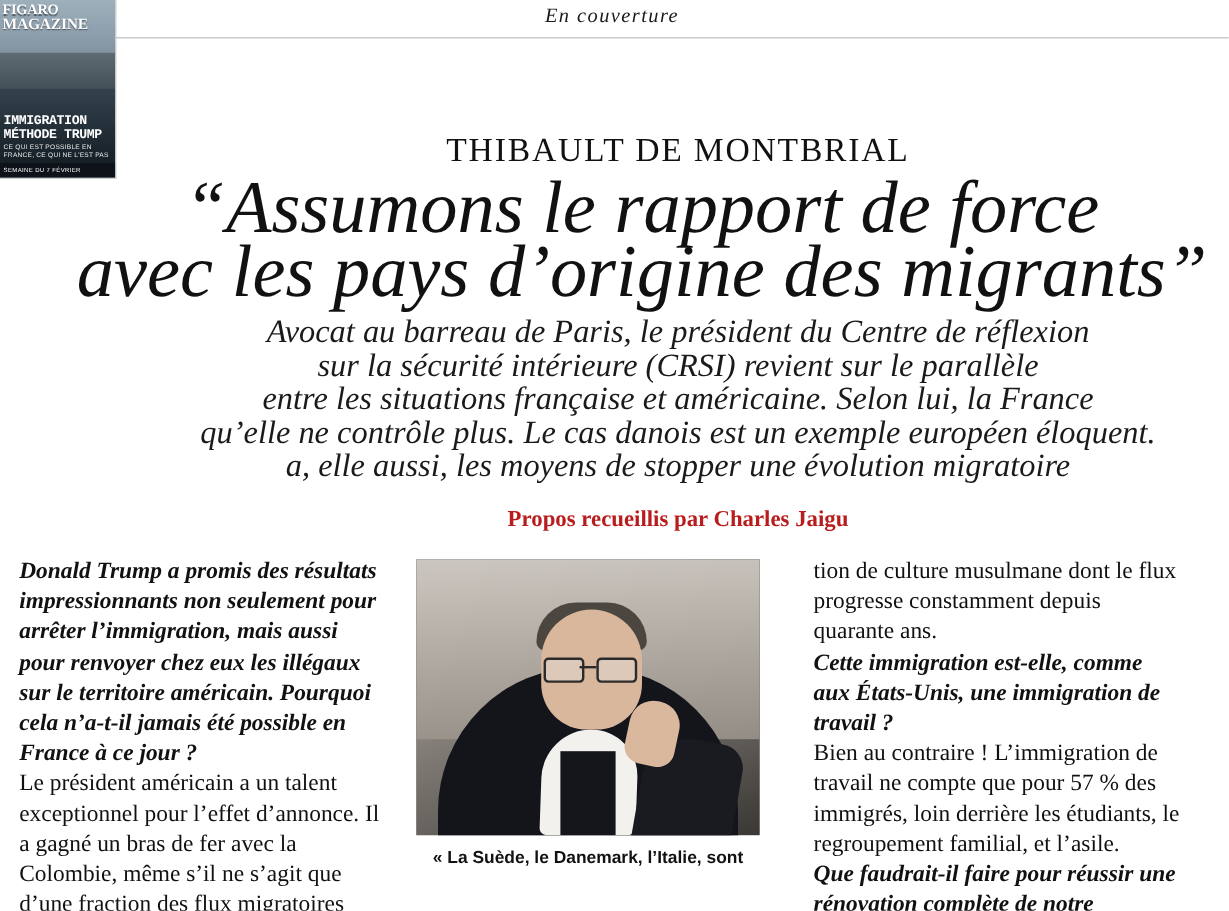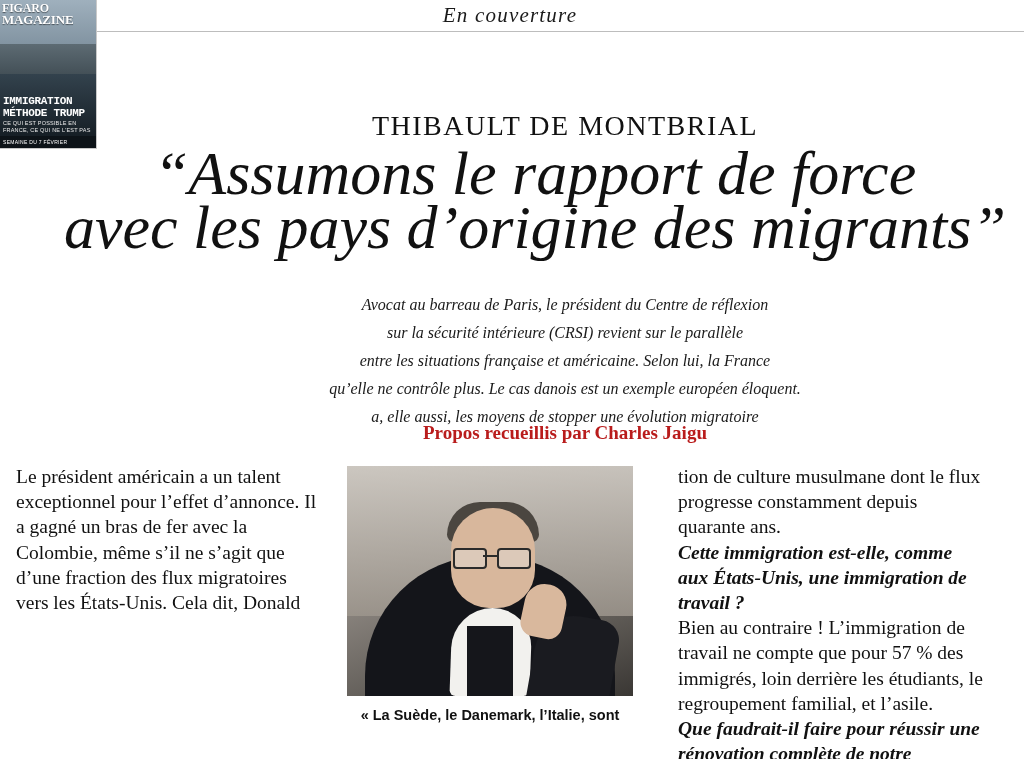--- a/index.html
+++ b/index.html
@@ -27,21 +27,21 @@
     box-sizing: border-box;
   }
   .header-rubric {
     position: absolute;
     top: 3px;
     left: 0;
     width: 1020px;
     text-align: center;
     font-family: "Liberation Serif", serif;
     font-style: italic;
-    font-size: 21px;
+    font-size: 17px;
     letter-spacing: 1.2px;
     color: #1a1a1a;
   }
 
   
   .cover-thumb {
     position: absolute;
     top: 0;
     left: 0;
     width: 96px;
@@ -146,24 +146,23 @@
     color: #111;
   }
   .standfirst {
     position: absolute;
     top: 262px;
     left: 120px;
     width: 890px;
     text-align: center;
     font-family: "Liberation Serif", serif;
     font-style: italic;
-    font-size: 16px;
+    font-size: 27px;
     line-height: 28px;
     color: #1a1a1a;
-    margin-top: 29px;
   }
   .byline {
     position: absolute;
     top: 422px;
     left: 120px;
     width: 890px;
     text-align: center;
     font-family: "Liberation Serif", serif;
     font-weight: bold;
     font-size: 19px;
@@ -321,20 +320,21 @@
   <div>Avocat au barreau de Paris, le président du Centre de réflexion</div>
   <div>sur la sécurité intérieure (CRSI) revient sur le parallèle</div>
   <div>entre les situations française et américaine. Selon lui, la France</div>
   <div>qu’elle ne contrôle plus. Le cas danois est un exemple européen éloquent.</div>
   <div>a, elle aussi, les moyens de stopper une évolution migratoire</div>
 </div>
 
 <div class="byline">Propos recueillis par Charles Jaigu</div>
 
 <div class="col col-left">
+  <p class="q">Donald Trump a promis des résultats impressionnants non seulement pour arrêter l’immigration, mais aussi pour renvoyer chez eux les illégaux sur le territoire américain. Pourquoi cela n’a-t-il jamais été possible en France à ce jour ?</p>
   <p>Le président américain a un talent exceptionnel pour l’effet d’annonce. Il a gagné un bras de fer avec la Colombie, même s’il ne s’agit que d’une fraction des flux migratoires vers les États-Unis. Cela dit, Donald</p>
 </div>
 
 <div class="photo">
   <div class="ph-bg"></div>
   <div class="ph-wall"></div>
   <div class="ph-robe"></div>
   <div class="ph-collar"></div>
   <div class="ph-collar2"></div>
   <div class="ph-hair"></div>

